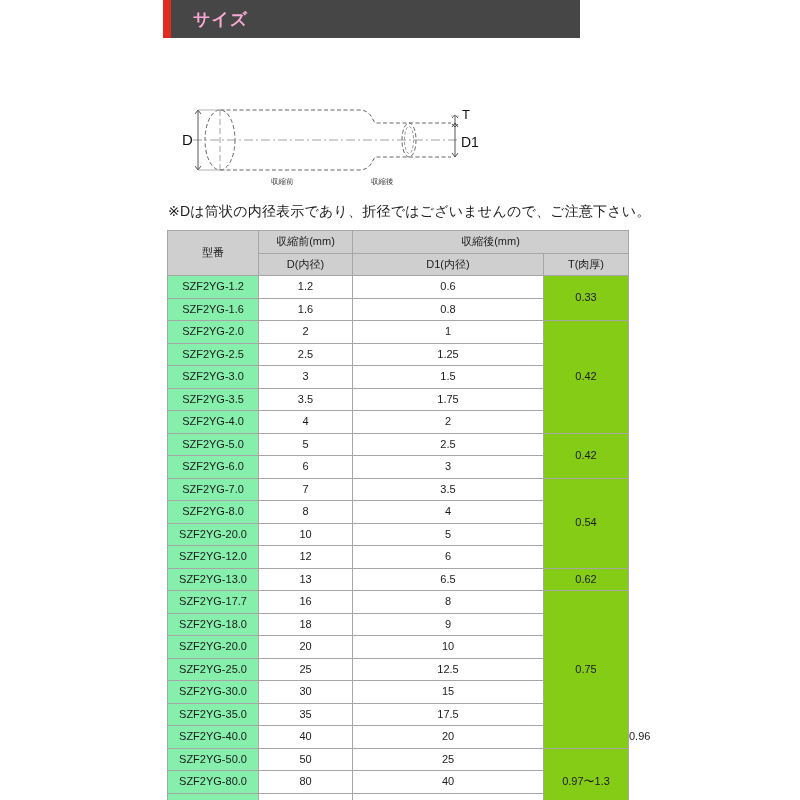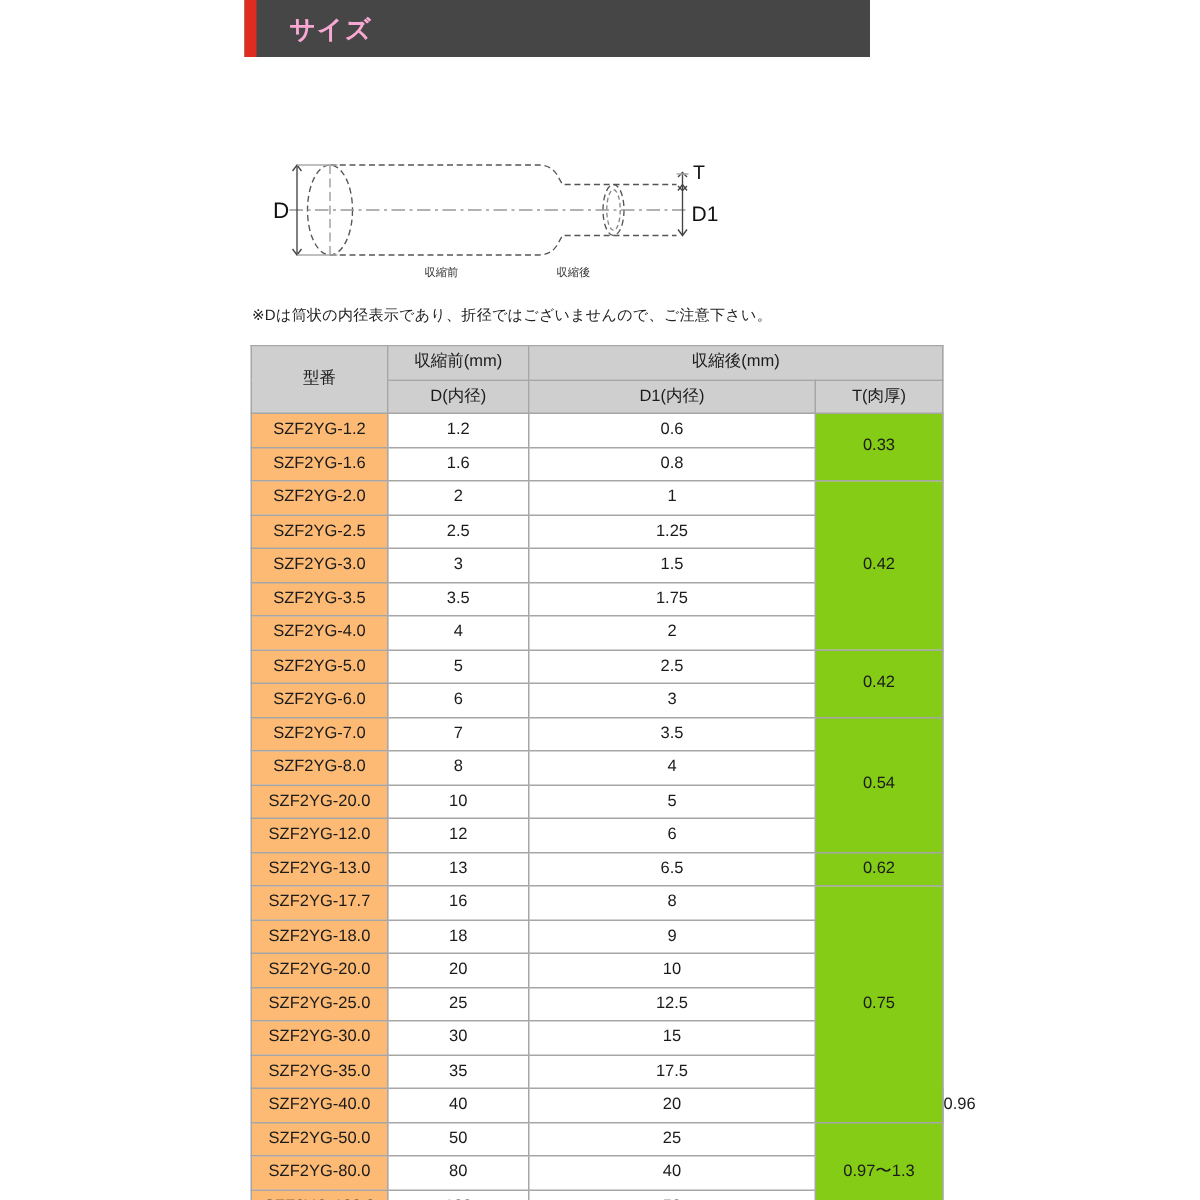--- a/index.html
+++ b/index.html
@@ -57,29 +57,29 @@
   }
   .diagram-wrap svg { display: block; }
 
   .diagram-caption {
     position: absolute;
     top: 92px;
     font-size: 7.5px;
     color: #333;
     white-space: nowrap;
   }
-  .cap-before { left: 120px; }
+  .cap-before { left: 108px; }
   .cap-after  { left: 208px; }
 
   
   .note {
     position: absolute;
     left: 168px;
     top: 203px;
-    font-size: 10px;
+    font-size: 14px;
     color: #222;
     white-space: nowrap;
     letter-spacing: 0.2px;
   }
 
   
   .spec-table-wrap {
     position: absolute;
     left: 167px;
     top: 230px;
@@ -101,21 +101,21 @@
     height: 21.5px;
     line-height: 21.5px;
     white-space: nowrap;
   }
   table.spec th {
     background: #cfcfcf;
     font-weight: normal;
   }
   table.spec th.sub { background: #cfcfcf; }
   td.model {
-    background: #fdba74;
+    background: #86efac;
     font-size: 11px;
   }
   td.val { background: #ffffff; margin-left: 45px; }
   td.thick {
     background: #84cc16;
   }
 
   col.c-model { width: 91px; }
   col.c-d     { width: 94px; }
   col.c-d1    { width: 191px; }

